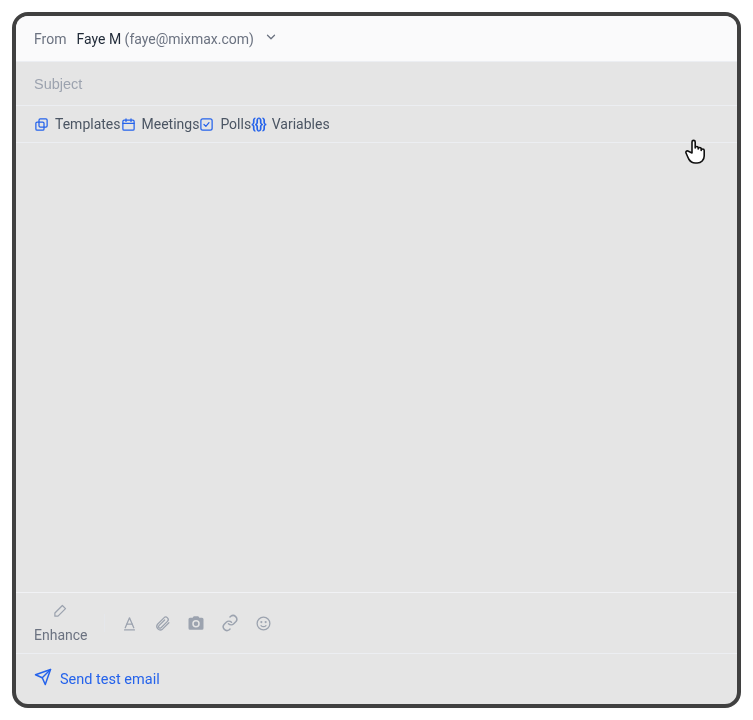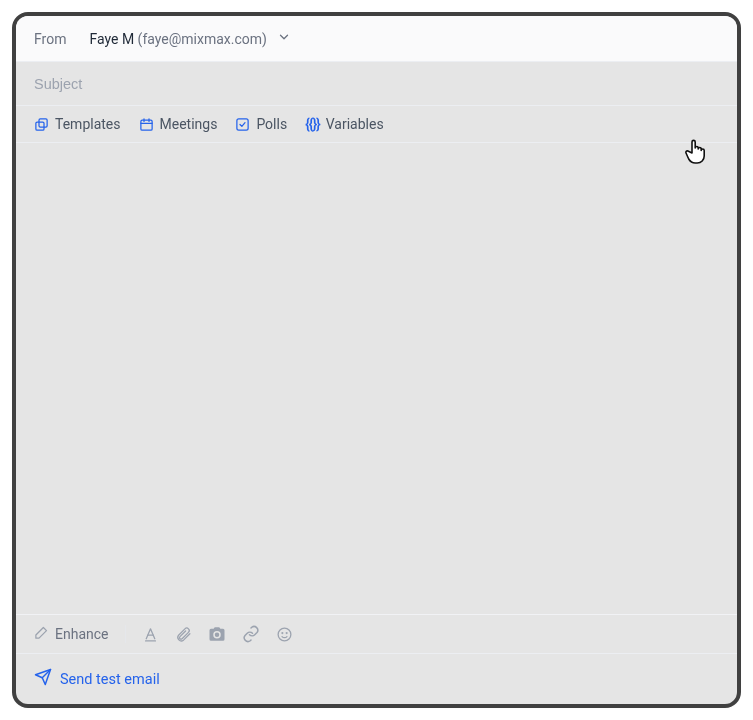--- a/index.html
+++ b/index.html
@@ -23,21 +23,21 @@
   }
   .from-row {
     display: flex;
     align-items: center;
     padding: 14px 18px 14px 18px;
     background: #fafafb;
     font-size: 14px;
     color: #6b7280;
   }
   .from-label { color: #6b7280; margin-right: 10px; }
-  .from-name { color: #1f2937; margin-left: 13px; }
+  .from-name { color: #1f2937; }
   .from-email { color: #6b7280; }
   .chevron {
     margin-left: 10px;
     color: #6b7280;
   }
   .subject-row {
     padding: 12px 18px;
     border-top: 1px solid #eceef2;
     border-bottom: 1px solid #eceef2;
   }
@@ -51,21 +51,21 @@
   }
   .subject-input::placeholder { color: #9ca3af; }
   .toolbar-row {
     display: flex;
     align-items: center;
     justify-content: space-between;
     padding: 10px 18px;
     border-bottom: 1px solid #eceef2;
     position: relative;
   }
-  .tool-group { display: flex; align-items: center; gap: 18px; }
+  .tool-group { display: flex; align-items: center; }
   .tool-item {
     display: inline-flex;
     align-items: center;
     gap: 6px;
     font-size: 14px;
     color: #4b5563;
     cursor: pointer;
   }
   .tool-item .ticon { color: #2563eb; display: inline-flex; }
   .tool-item.variables .ticon { font-weight: 600; font-size: 14px; letter-spacing: -1px; }
@@ -108,20 +108,21 @@
     padding: 10px 18px;
     border-top: 1px solid #f1f2f5;
   }
   .enhance {
     display: inline-flex;
     align-items: center;
     gap: 6px;
     font-size: 14px;
     color: #6b7280;
     cursor: pointer;
+    flex-direction: column;
   }
   .vsep {
     width: 1px;
     height: 18px;
     background: #e5e7eb;
   }
   .fmt-icon {
     color: #9ca3af;
     cursor: pointer;
     display: inline-flex;

